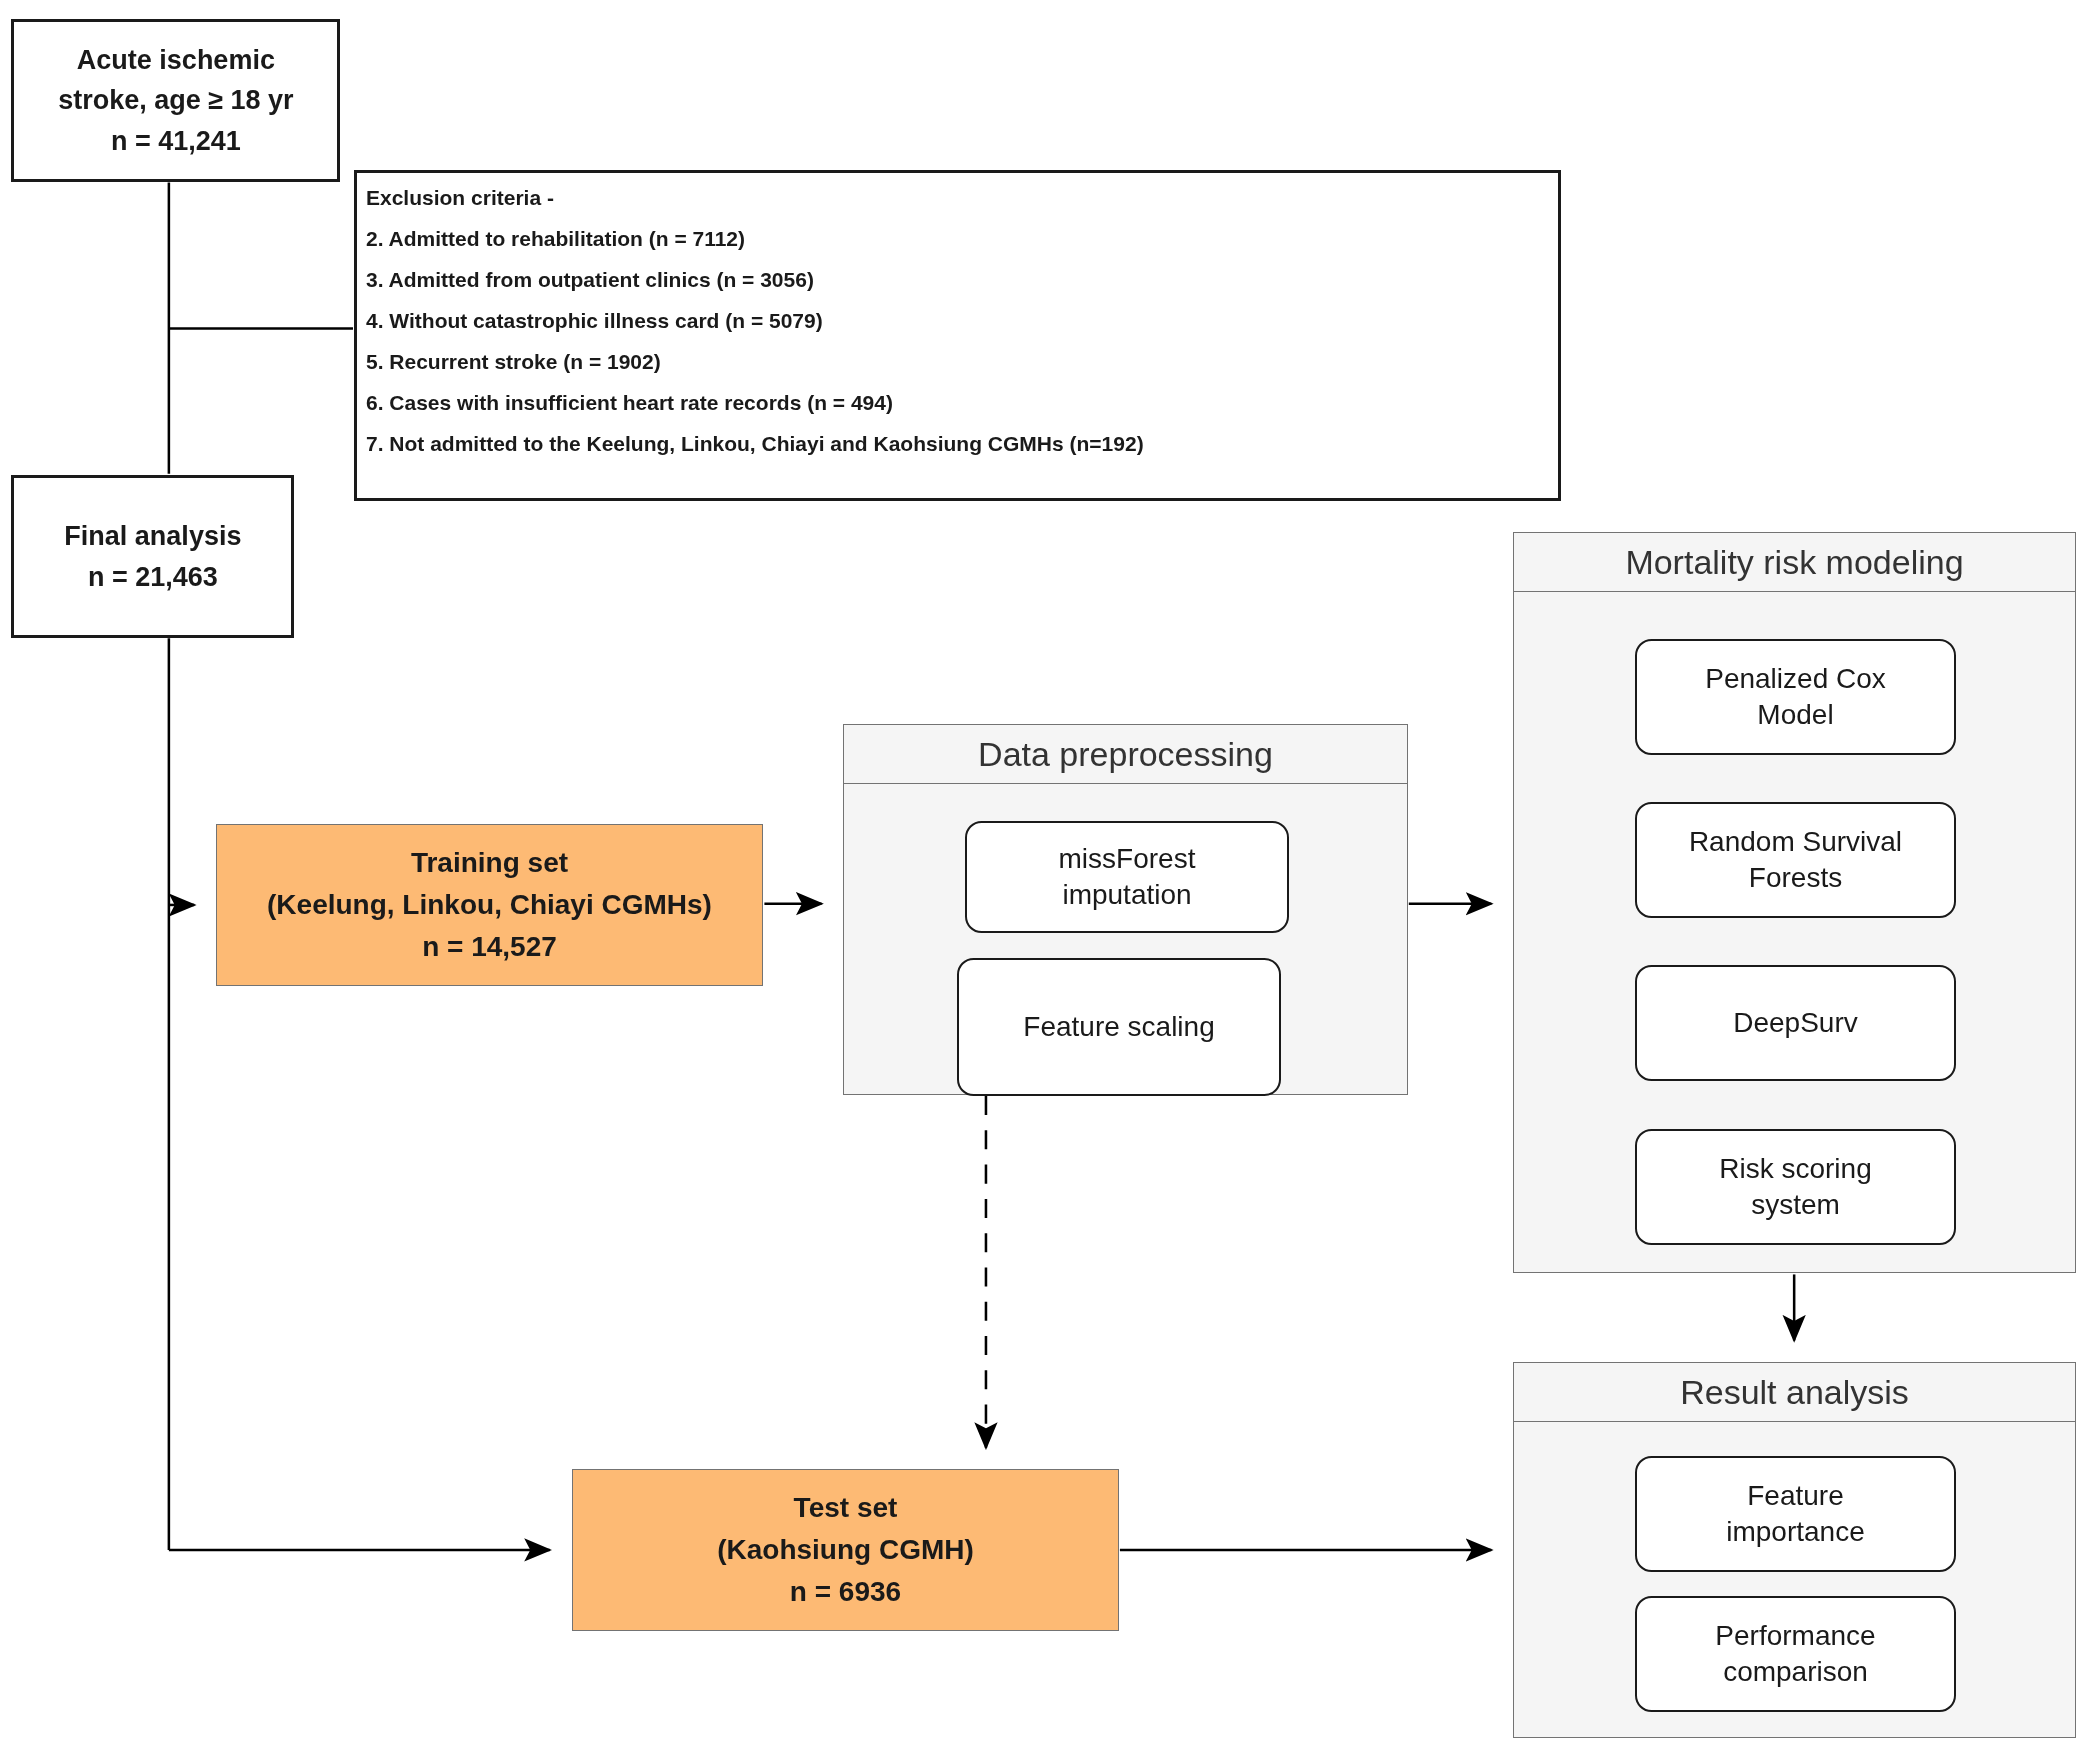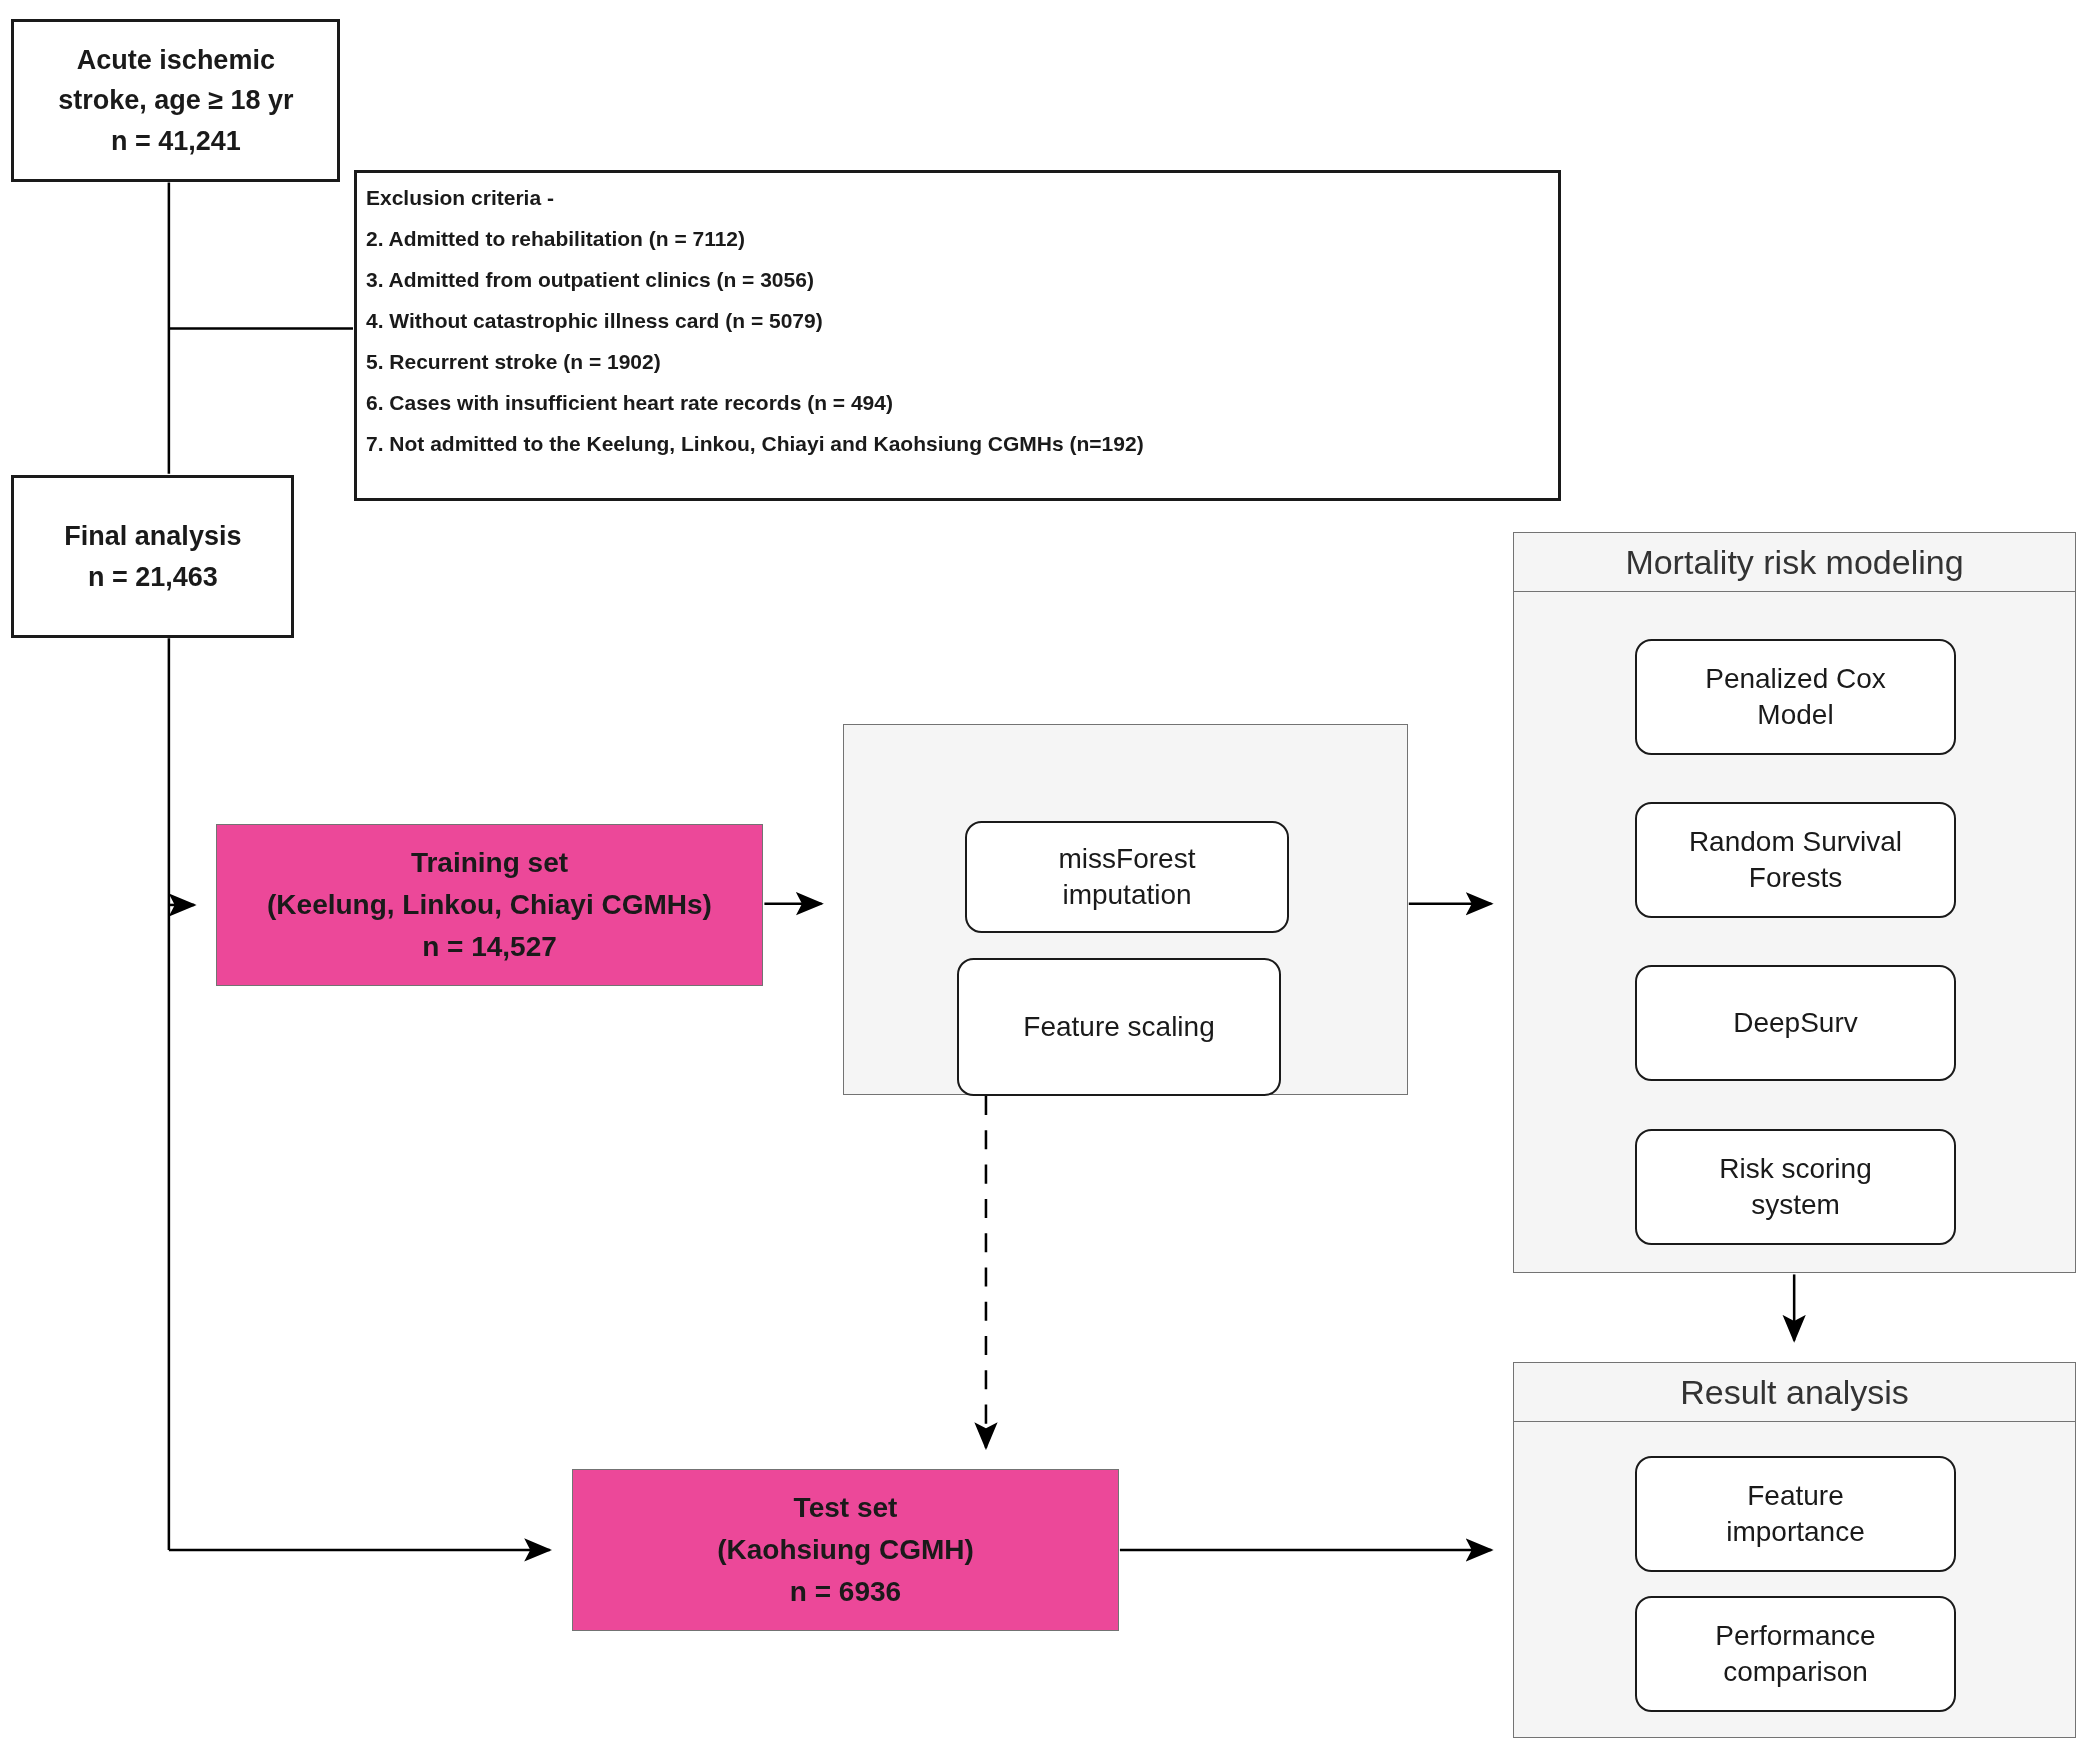--- a/index.html
+++ b/index.html
@@ -28,21 +28,21 @@
     align-items: center;
     justify-content: center;
     text-align: center;
     font-weight: bold;
     font-size: 27px;
     line-height: 1.5;
     white-space: pre;
     box-sizing: border-box;
   }
   .node.gray {
-    background: #ec4899;
+    background: #fdba74;
     border: 1.9px solid #737373;
     font-size: 28px;
   }
   .exclusion {
     position: absolute;
     background: #ffffff;
     border: 3.2px solid #1a1a1a;
     box-sizing: border-box;
     font-weight: bold;
     font-size: 21px;
@@ -150,20 +150,21 @@
 n = 21,463</span>
   </div>
 
   <div class="node gray" id="box-training">
     <span>Training set
 (Keelung, Linkou, Chiayi CGMHs)
 n = 14,527</span>
   </div>
 
   <div class="panel" id="panel-preproc">
+    <div class="panel-header">Data preprocessing</div>
     <div class="step" id="step-missforest">
       <span>missForest
 imputation</span>
     </div>
     <div class="step" id="step-scaling">
       <span>Feature scaling</span>
     </div>
   </div>
 
   <div class="panel" id="panel-modeling">

